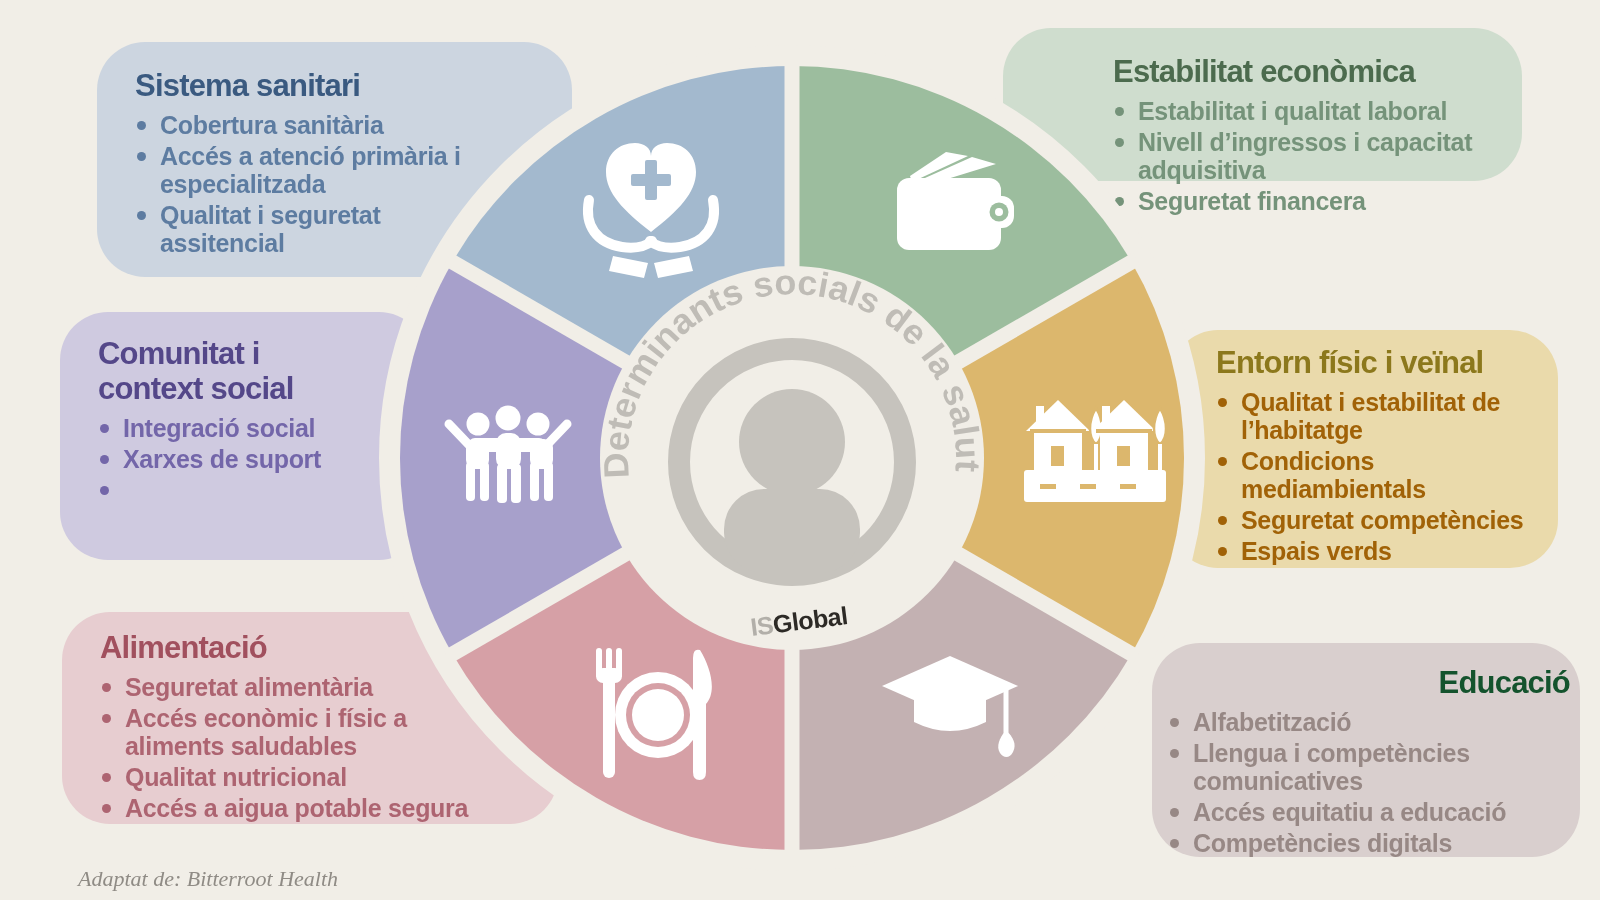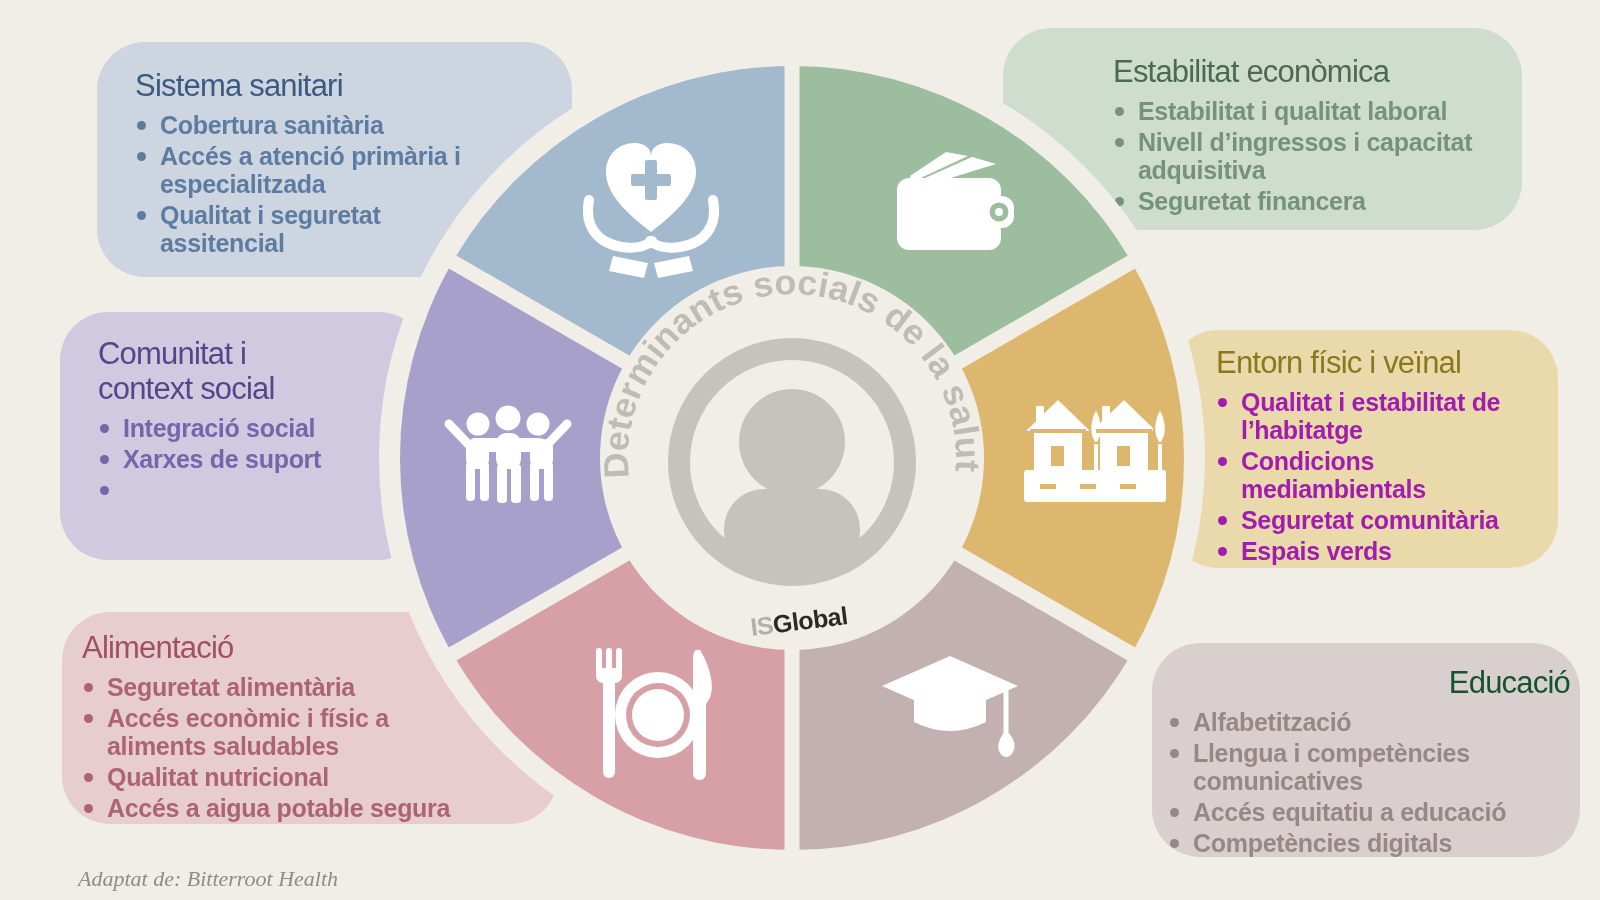--- a/index.html
+++ b/index.html
@@ -1,43 +1,43 @@
 <!DOCTYPE html>
 <html><head>
 <meta charset="utf-8">
 <style>
   html,body{margin:0;padding:0;}
   body{font-family:"Liberation Sans",sans-serif;}
   .canvas{position:relative;width:1600px;height:900px;background:#f1eee7;overflow:hidden;}
 
   
   .card{position:absolute;border-radius:48px;box-sizing:border-box;}
-  .card-title{margin:0 0 8px 0;font-size:31px;line-height:35px;font-weight:normal;letter-spacing:-0.8px;white-space:pre-line;}
+  .card-title{margin:0 0 8px 0;font-size:31px;line-height:35px;font-weight:bold;letter-spacing:-0.8px;white-space:pre-line;}
   .card-list{margin:0;padding:0;list-style:none;}
   .card-list li{display:flex;align-items:flex-start;margin:0 0 3px 0;}
   .dot{flex:0 0 auto;width:9px;height:9px;border-radius:50%;background:currentColor;margin:10px 14px 0 2px;}
   .li-text{font-size:25px;line-height:28px;font-weight:bold;letter-spacing:-0.3px;white-space:pre-line;}
 
   .c-health{left:97px;top:42px;width:475px;height:235px;background:#ccd5e0;padding:26px 20px 0 38px;}
   .c-health .card-title{color:#3a5a80;}
   .c-health .card-list{color:#5d7ca1;}
 
-  .c-economy{left:1003px;top:28px;width:519px;height:202px;background:#cfddce;padding:26px 14px 16px 110px;}
+  .c-economy{left:1003px;top:28px;width:519px;height:153px;background:#cfddce;padding:26px 14px 16px 110px;}
   .c-economy .card-title{color:#4c6b4e;}
   .c-economy .card-list{color:#75937a;}
 
   .c-community{left:60px;top:312px;width:367px;height:248px;background:#cfcae0;padding:24px 14px 0 38px;}
   .c-community .card-title{color:#544789;}
   .c-community .card-list{color:#7366a9;}
 
   .c-environment{left:1170px;top:330px;width:388px;height:238px;background:#eadaab;padding:15px 14px 0 46px;}
   .c-environment .card-title{color:#8c781c;}
-  .c-environment .card-list{color:#a21caf;}
-
-  .c-food{left:62px;top:612px;width:496px;height:212px;background:#e7cdd0;padding:18px 14px 0 20px;}
+  .c-environment .card-list{color:#a16207;}
+
+  .c-food{left:62px;top:612px;width:496px;height:212px;background:#e7cdd0;padding:18px 14px 0 38px;}
   .c-food .card-title{color:#a1505e;}
   .c-food .card-list{color:#ad6471;}
 
   .c-education{left:1152px;top:643px;width:428px;height:214px;background:#d9cfce;padding:22px 10px 0 16px;}
   .c-education .card-title{color:#14532d;text-align:right;}
   .c-education .card-list{color:#978885;}
 
   
   .wheel-svg{position:absolute;left:0;top:0;width:1600px;height:900px;}
   .arc-text{font-family:"Liberation Sans",sans-serif;font-size:35px;font-weight:bold;fill:#bfbcb6;}
@@ -116,21 +116,21 @@
           <span class="li-text">Qualitat i estabilitat de
 l’habitatge</span>
         </li>
       <li>
           <span class="dot"></span>
           <span class="li-text">Condicions
 mediambientals</span>
         </li>
       <li>
           <span class="dot"></span>
-          <span class="li-text">Seguretat comunitària</span>
+          <span class="li-text">Seguretat competències</span>
         </li>
       <li>
           <span class="dot"></span>
           <span class="li-text">Espais verds</span>
         </li>
     </ul>
   </section>
 
   <section class="card c-food">
     <h2 class="card-title">Alimentació</h2>

